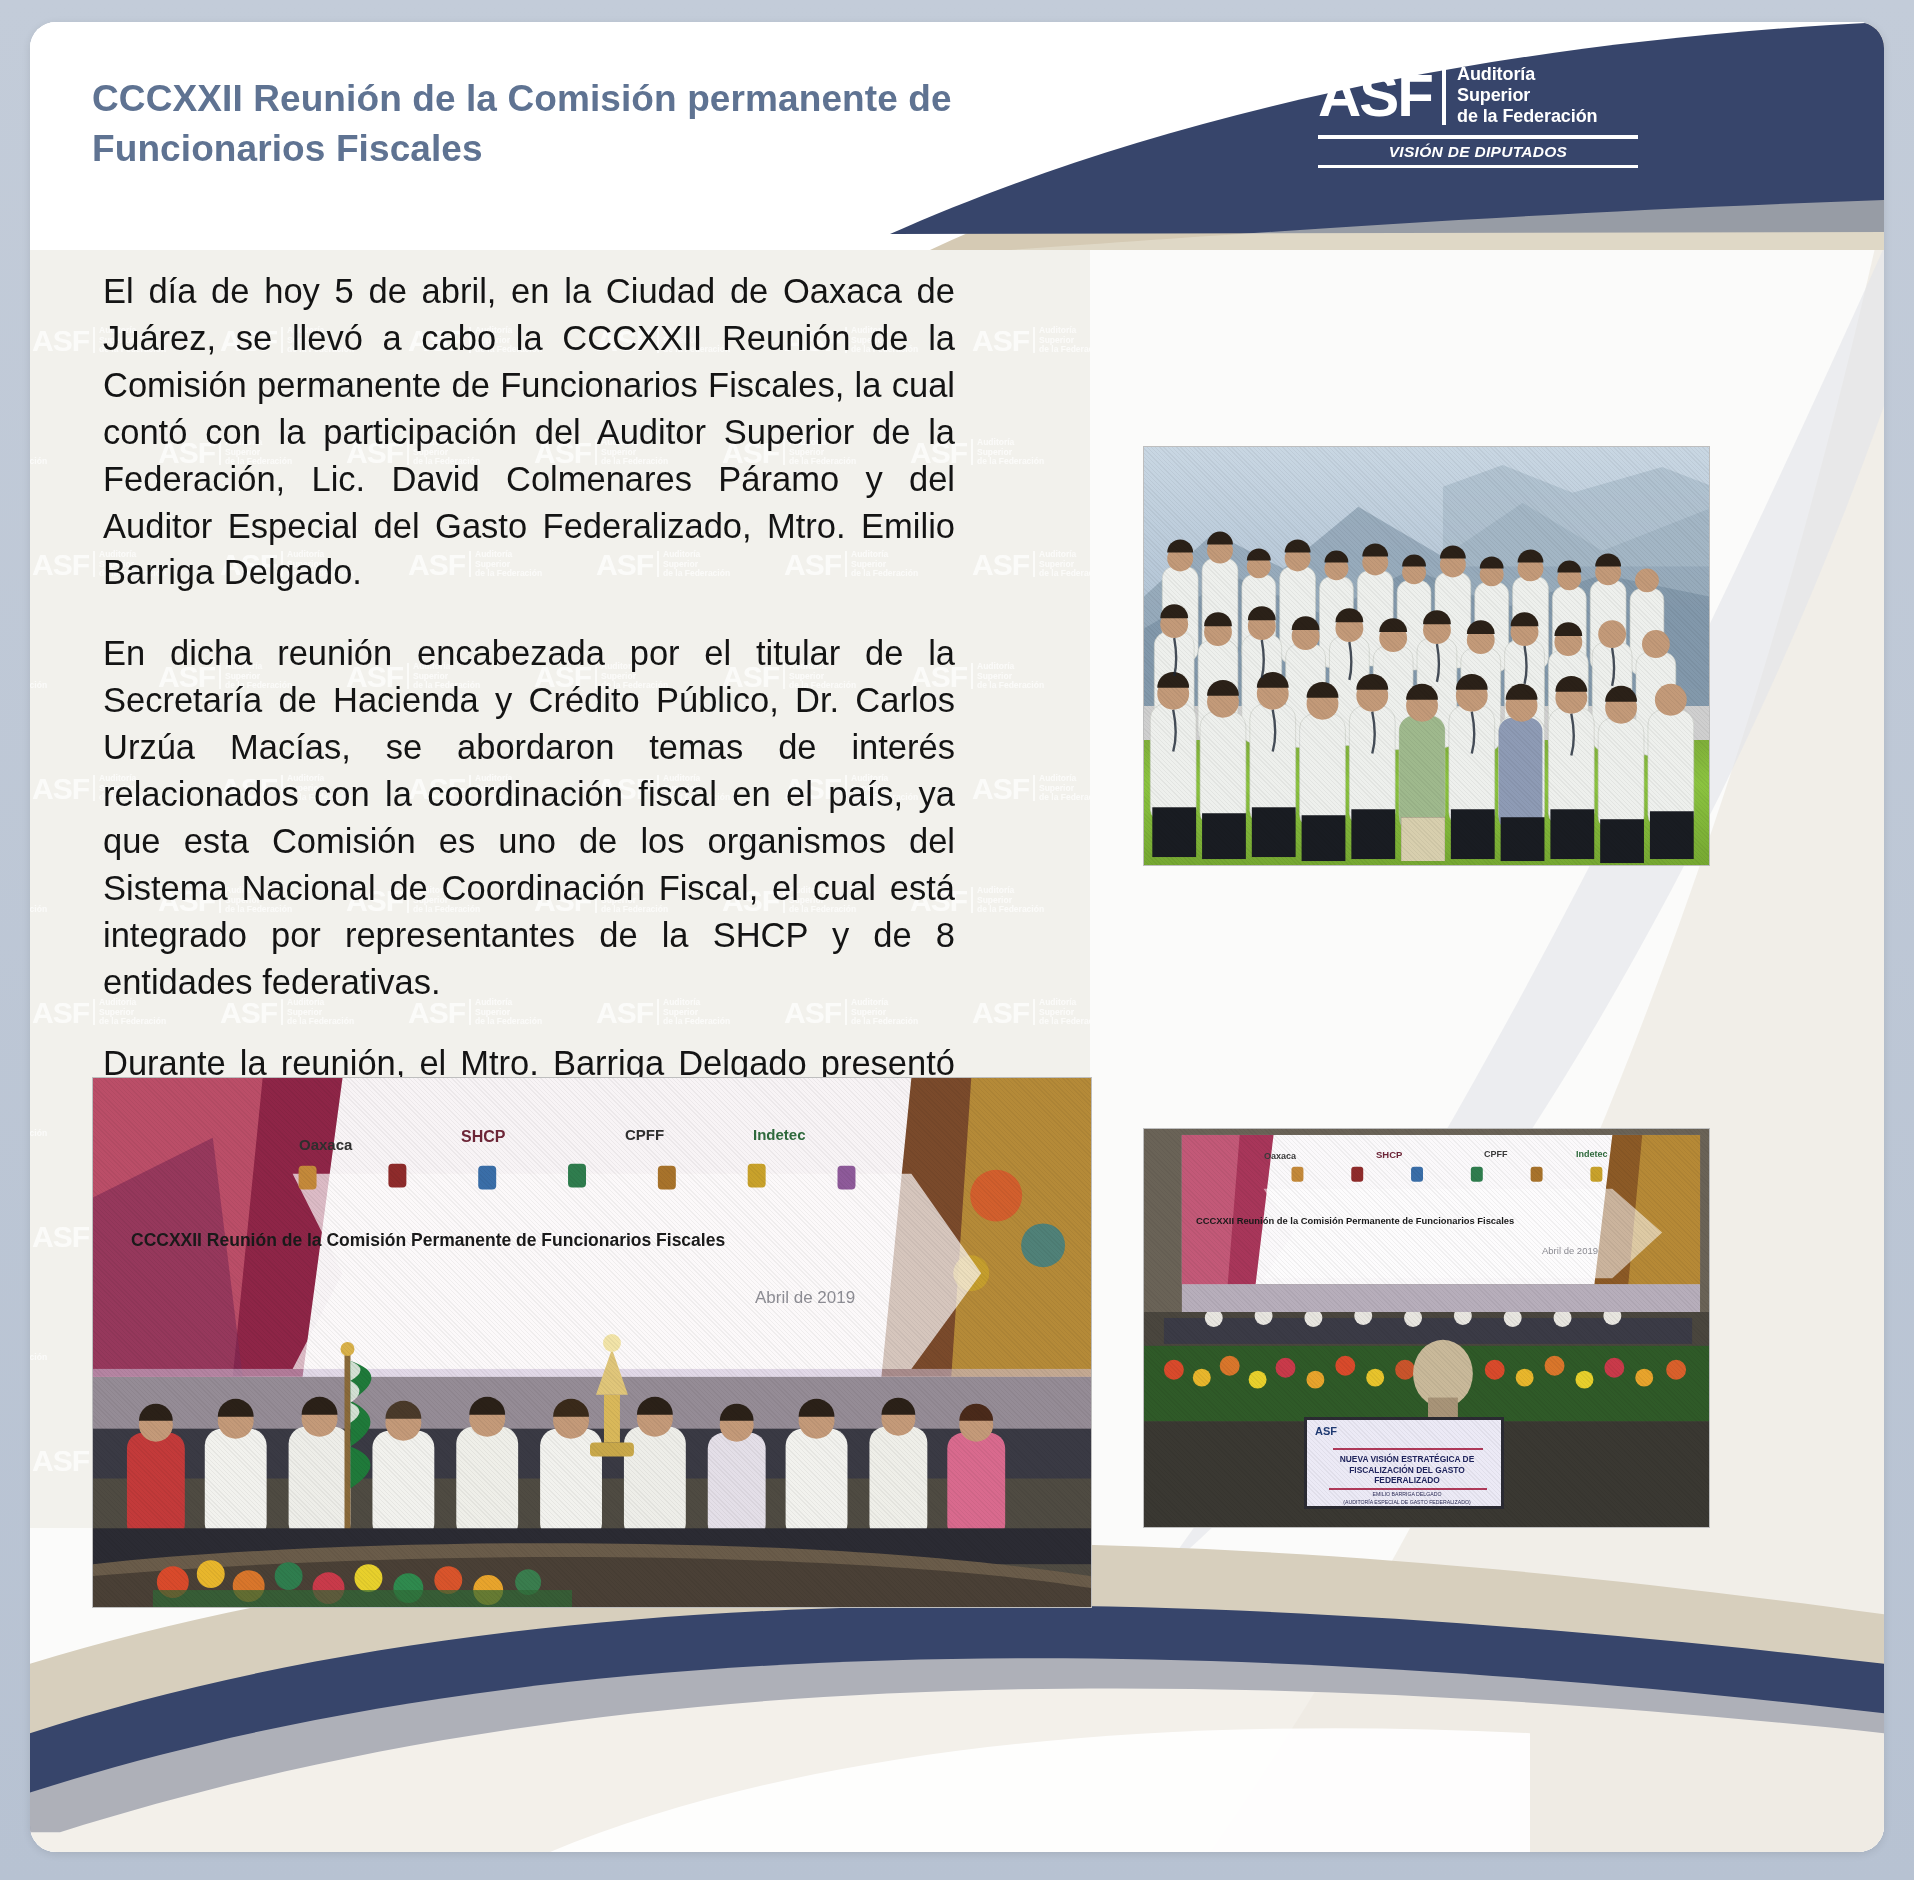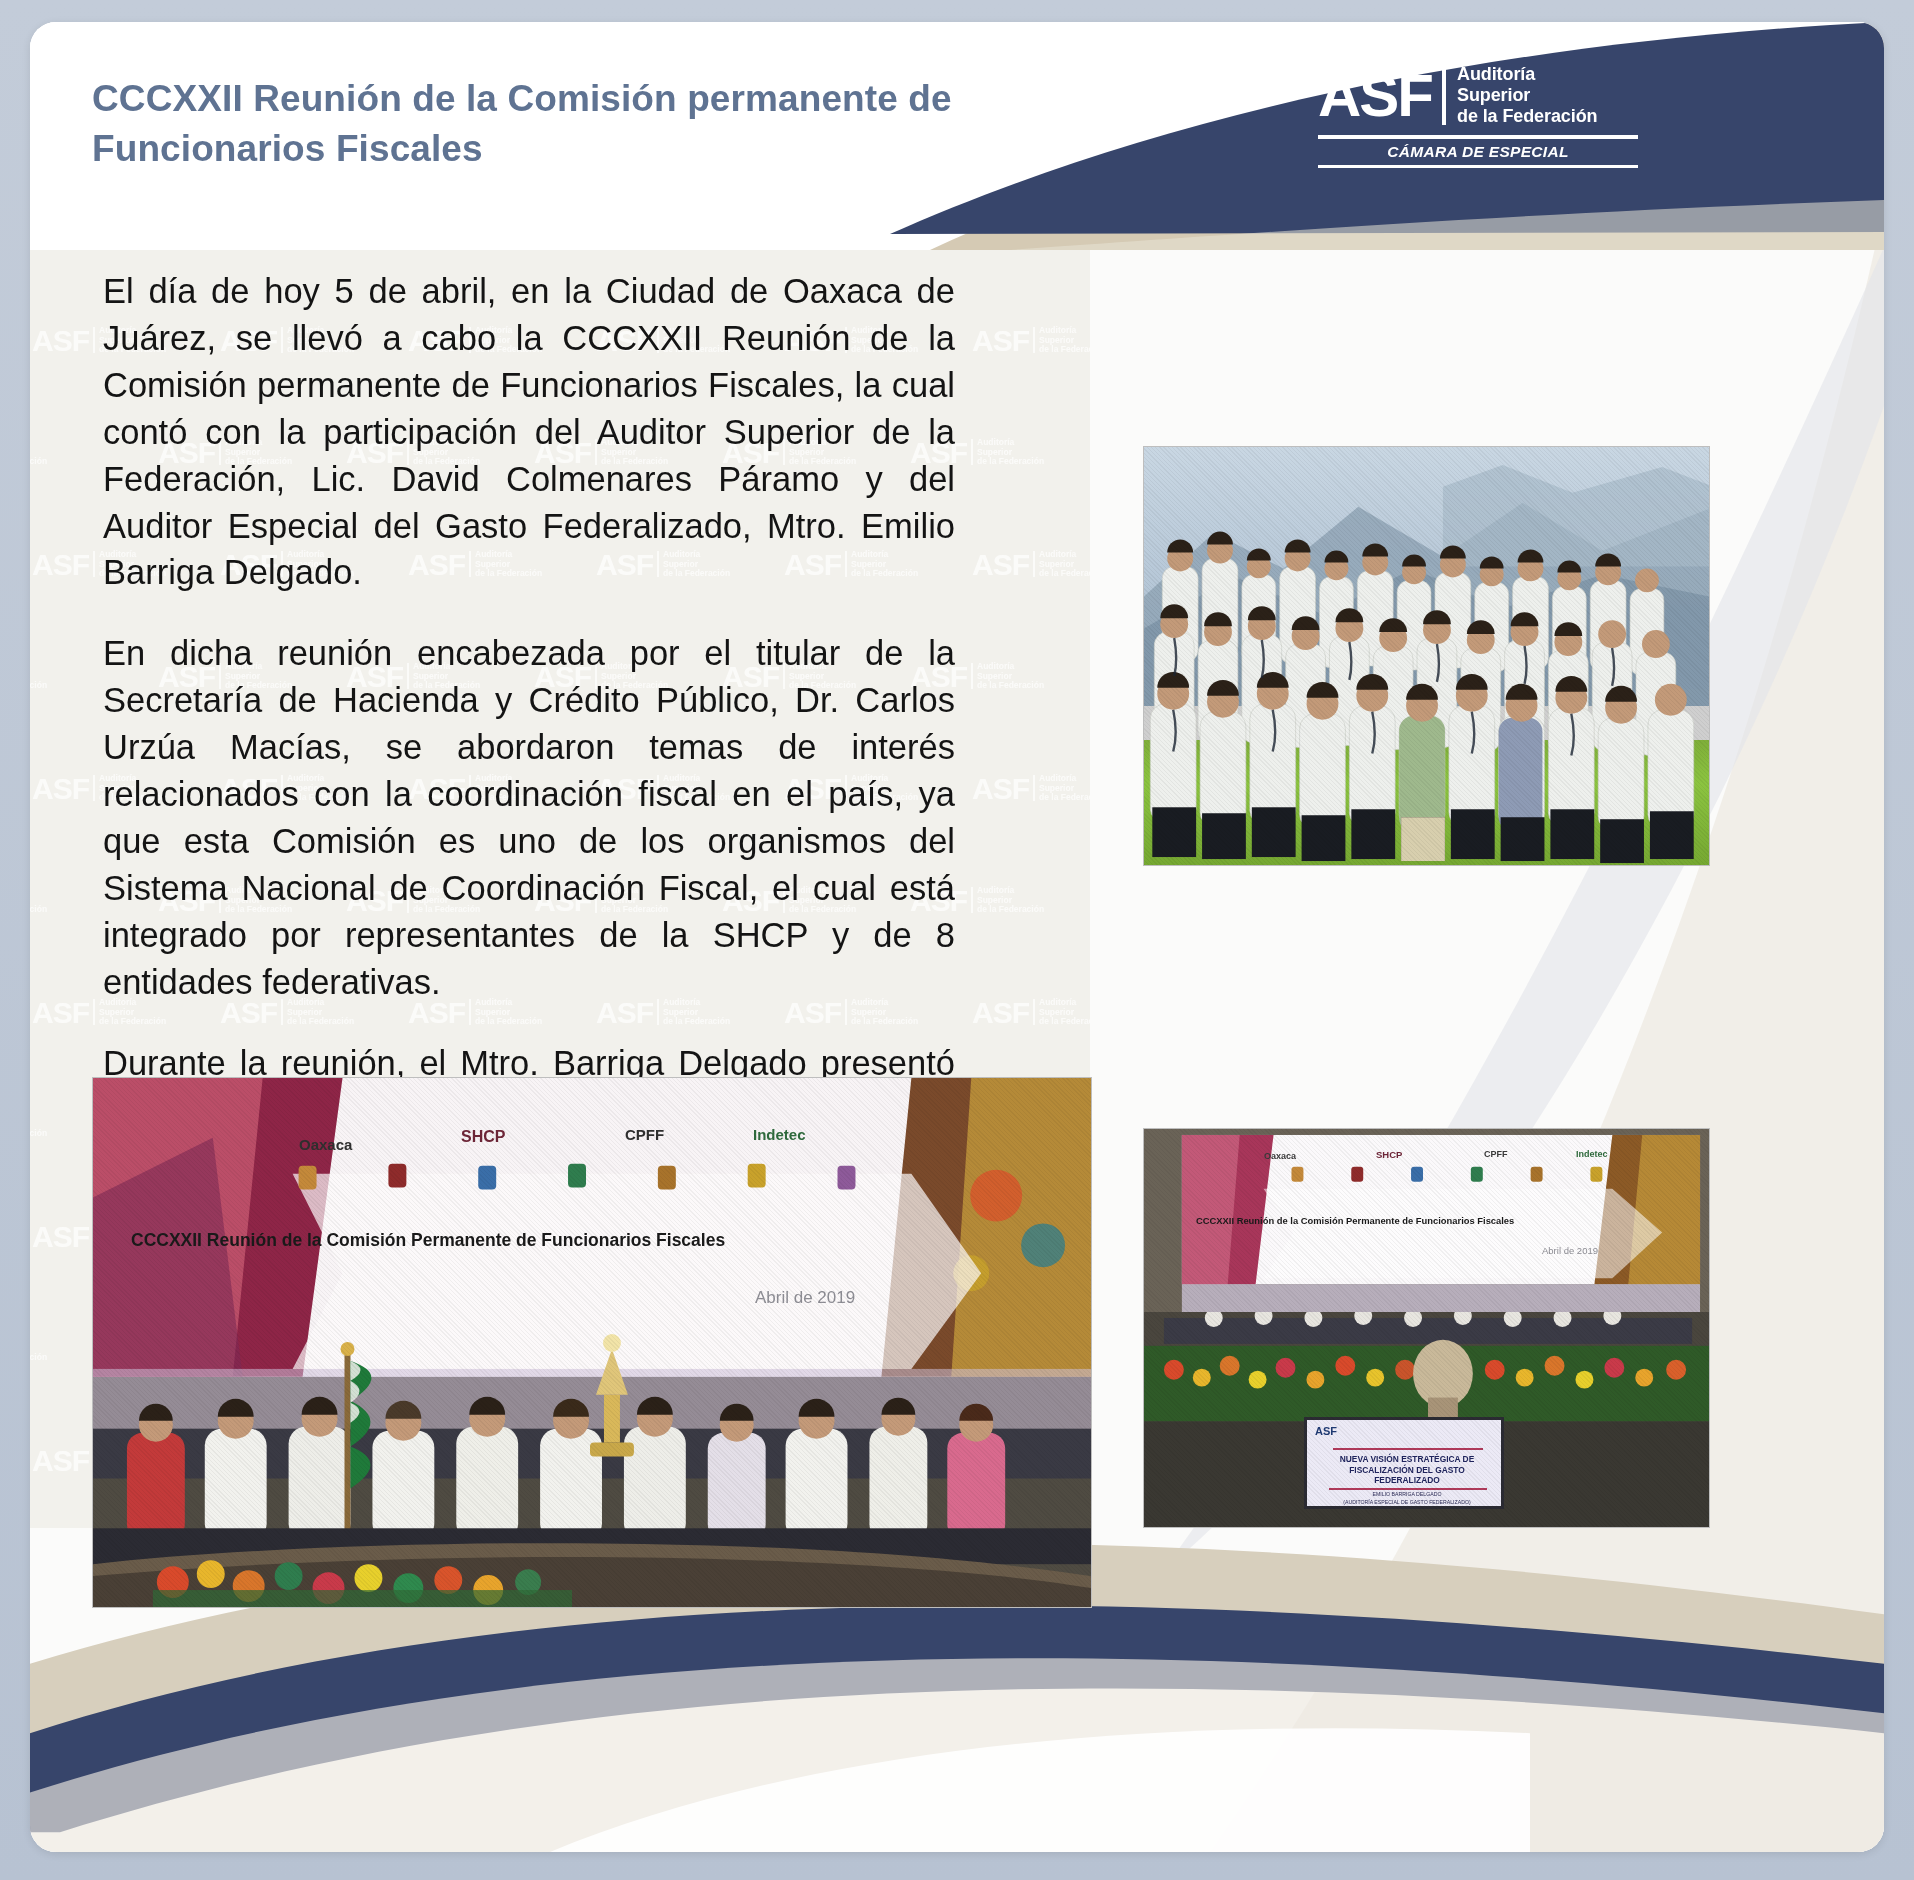--- a/index.html
+++ b/index.html
@@ -1088,19 +1088,19 @@
       <div class="asf-logo-row">
         <div class="asf-mark">ASF</div>
         <div class="asf-divider"></div>
         <div>
           <div class="asf-sub">Auditoría</div>
           <div class="asf-sub">Superior</div>
           <div class="asf-sub">de la Federación</div>
         </div>
       </div>
       <div class="asf-rule"></div>
-      <div class="asf-camara">CÁMARA DE ESPECIAL</div>
+      <div class="asf-camara">VISIÓN DE DIPUTADOS</div>
       <div class="asf-rule2"></div>
     </div>
   </div>
 
 </div>
 </div>
 
 </body></html>

